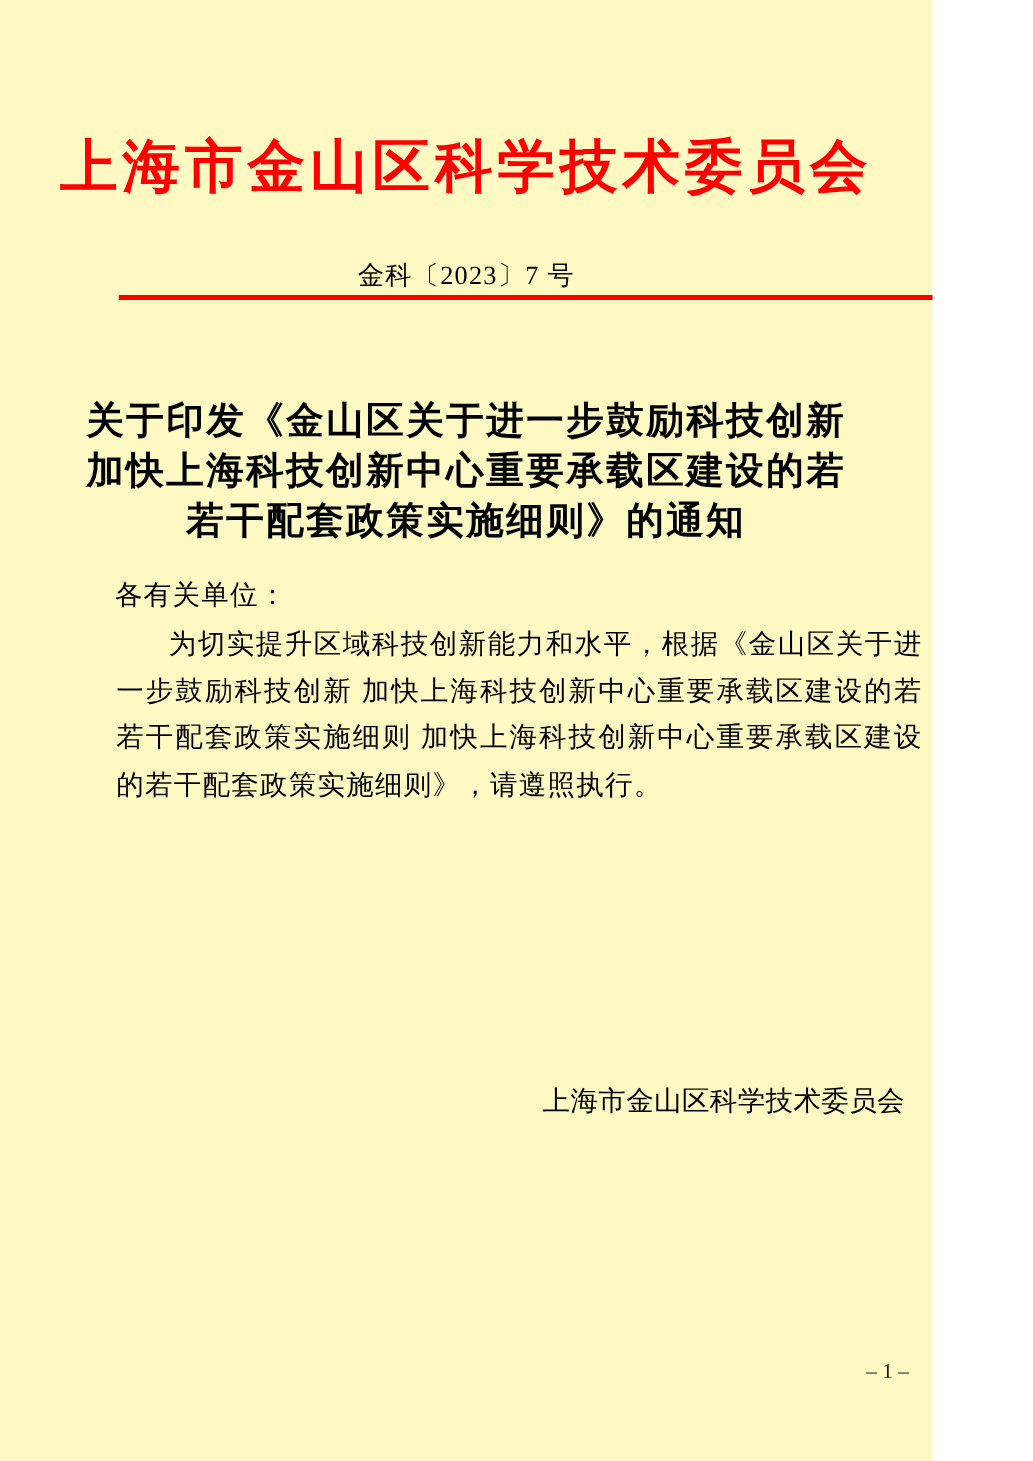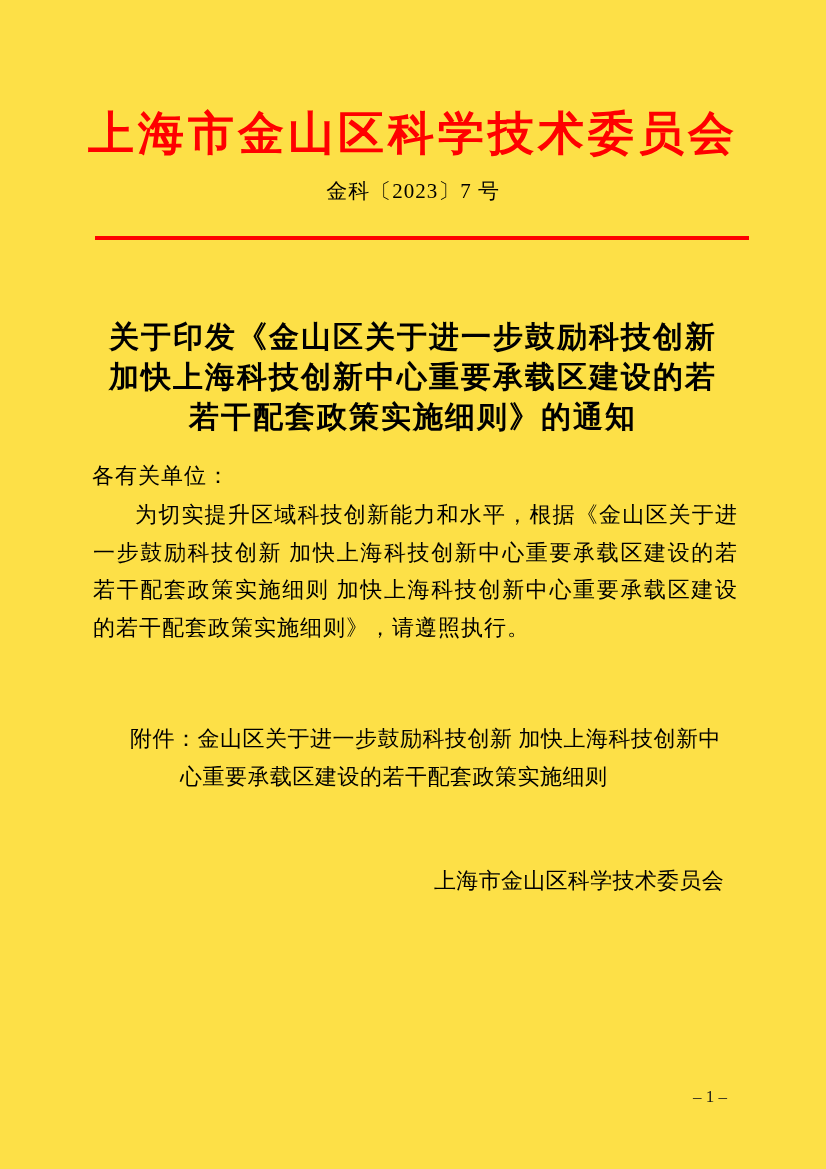--- a/index.html
+++ b/index.html
@@ -2,23 +2,23 @@
 <html><head>
 <meta charset="utf-8">
 <style>
   html, body {
     margin: 0;
     padding: 0;
     background: #ffffff;
   }
   .page {
     position: relative;
-    width: 826px;
+    width: 746px;
     height: 1169px;
-    background: #fde047;
+    background: #fef9c3;
     overflow: hidden;
     font-family: "Liberation Serif", "DejaVu Serif", serif;
     color: #000000;
   }
   
   .header-issuer {
     position: absolute;
     top: 106px;
     left: 0;
     width: 100%;
@@ -26,21 +26,21 @@
     font-size: 46px;
     line-height: 56px;
     font-weight: bold;
     letter-spacing: 4px;
     color: #ff0000;
     white-space: nowrap;
   }
   
   .doc-number {
     position: absolute;
-    top: 177px;
+    top: 206px;
     left: 0;
     width: 100%;
     text-align: center;
     font-size: 21px;
     line-height: 28px;
     letter-spacing: 1px;
     color: #000000;
   }
   
   .red-rule {
@@ -138,24 +138,20 @@
 
   <div class="salutation body-text">各有关单位：</div>
 
   <div class="paragraph body-text">
     <div class="body-line indent fill">为切实提升区域科技创新能力和水平，根据《金山区关于进</div>
     <div class="body-line fill">一步鼓励科技创新 加快上海科技创新中心重要承载区建设的若</div>
     <div class="body-line fill">若干配套政策实施细则 加快上海科技创新中心重要承载区建设</div>
     <div class="body-line">的若干配套政策实施细则》，请遵照执行。</div>
   </div>
 
-  <div class="attachment body-text">
-    <div class="body-line">附件：金山区关于进一步鼓励科技创新 加快上海科技创新中</div>
-    <div class="body-line hang">心重要承载区建设的若干配套政策实施细则</div>
-  </div>
 
   <div class="signature-block body-text">
     <div>上海市金山区科学技术委员会</div>
   </div>
 
   <div class="page-number">– 1 –</div>
 
 </div>
 
 </body></html>

